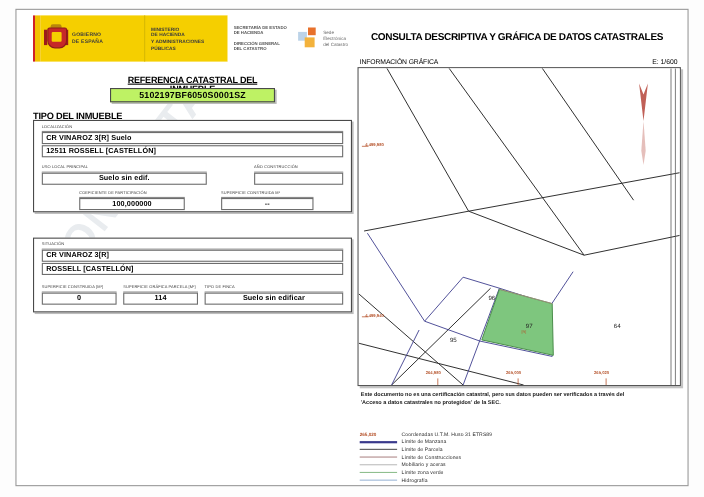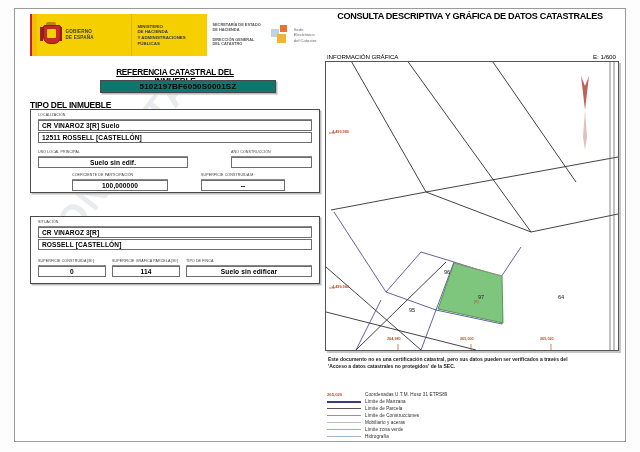--- a/index.html
+++ b/index.html
@@ -124,23 +124,23 @@
   
   .ref-title{
     position:absolute;left:84px;top:58px;
     width:150px;text-align:center;
     font-size:8.2px;font-weight:bold;
     text-decoration:underline;
     letter-spacing:-.2px;
   }
   .ref-box{
     position:absolute;left:84px;top:70px;
-    width:176px;height:13px;
+    width:150px;height:13px;
     border:1px solid #4a4a4a;
-    background:#0f766e;
+    background:#bef264;
     display:flex;align-items:center;justify-content:center;
     font-size:8px;font-weight:bold;letter-spacing:.2px;
     box-shadow:1.5px 1.5px 0 #b9b9b9;
     box-sizing:border-box;
   }
   
   .sec-head{
     position:absolute;
     font-size:8.4px;font-weight:bold;letter-spacing:-.2px;
   }
@@ -177,21 +177,21 @@
   }
   
   .right-panel{
     position:absolute;left:322px;top:10px;
     width:304px;height:424px;
   }
   .rp-title{
     position:absolute;left:0;width:296px;text-align:center;
     font-weight:bold;
   }
-  .rp-t1{top:1px;font-size:9.1px;letter-spacing:-.3px;}
+  .rp-t1{top:18px;font-size:9.1px;letter-spacing:-.3px;}
   .rp-t2{top:16px;font-size:9.1px;letter-spacing:-.3px;}
   .rp-t3{top:30px;font-size:8px;letter-spacing:-.2px;}
   .info-graf{
     position:absolute;left:5px;top:43px;
     font-size:6.2px;letter-spacing:-.1px;
   }
   .escala{
     position:absolute;right:10px;top:43px;
     font-size:6.2px;font-weight:normal;
   }

